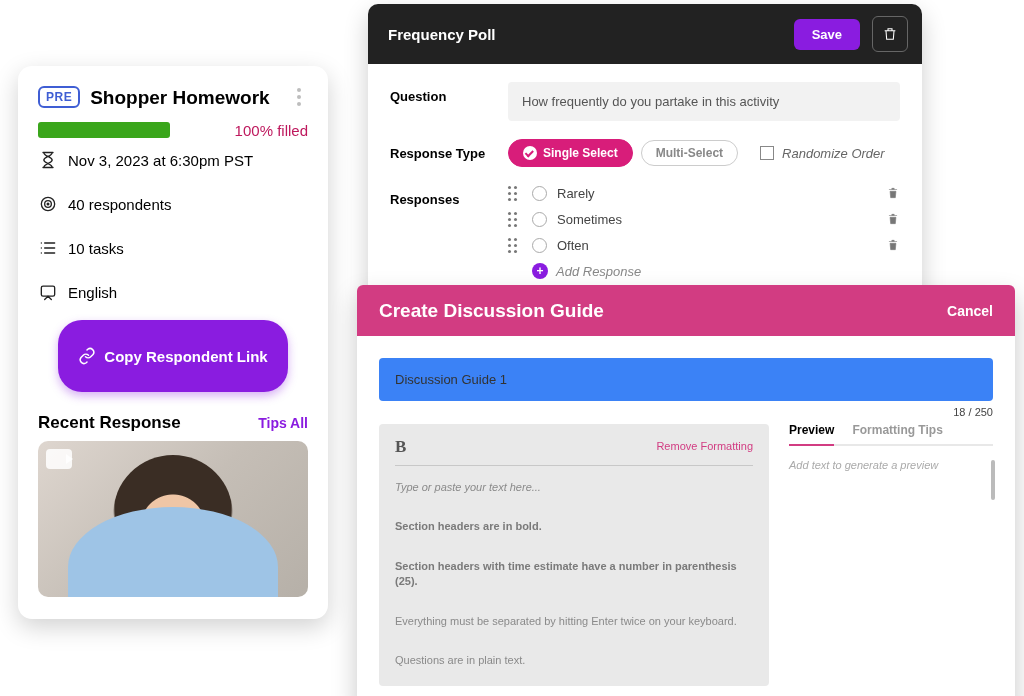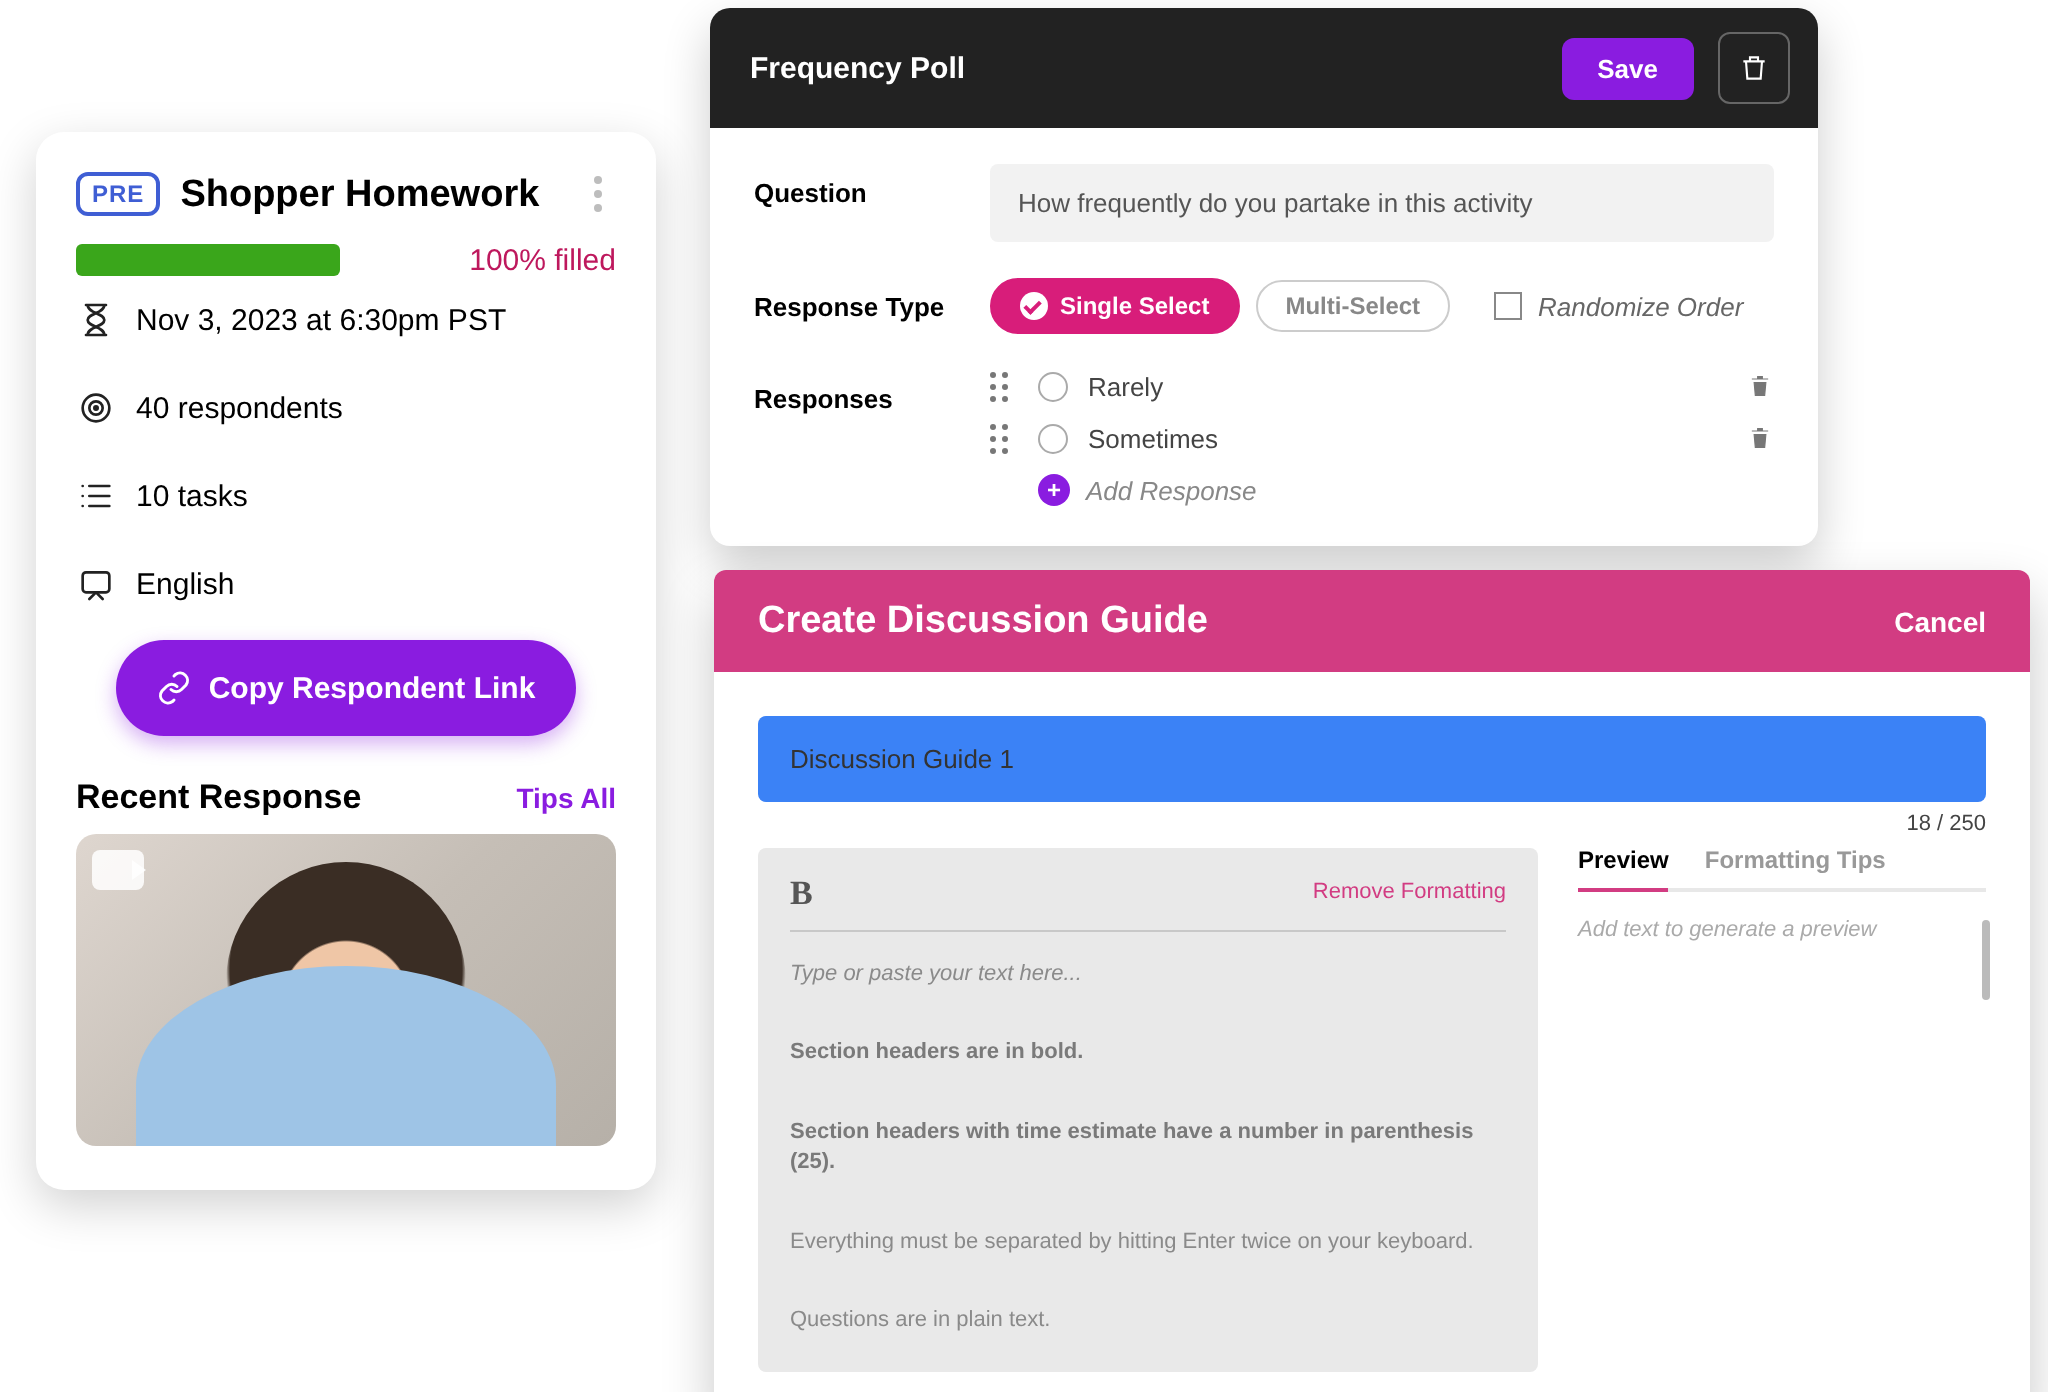--- a/index.html
+++ b/index.html
@@ -19,21 +19,21 @@
   .progress-row { display:flex; align-items:center; gap:12px; margin-top:14px;}
   .progress-track { flex:0 0 132px; height:16px; background:#e9e9e9; border-radius:3px; overflow:hidden;}
   .progress-fill { height:100%; background:#3aa61b; width:100%; }
   .progress-label { font:500 15px/1 Arial; color:#be185d; margin-left:auto;}
   .meta { margin-top:12px; display:flex; flex-direction:column; gap:24px;}
   .meta-row { display:flex; align-items:center; gap:10px; font:500 15px/1 Arial; color:#000;}
   .mi { width:20px; height:20px; stroke:#222; stroke-width:1.6; fill:none; stroke-linecap:round; stroke-linejoin:round;}
   .copy-btn {
     margin:18px auto 0; display:flex; align-items:center; justify-content:center; gap:8px;
     background:#8a1ce0; color:#fff; font:700 15px/1 Arial;
-    padding:15px 20px; border:none; border-radius:24px; cursor:pointer; box-shadow:0 4px 10px rgba(138,28,224,.35);
+    padding:27px 20px; border:none; border-radius:24px; cursor:pointer; box-shadow:0 4px 10px rgba(138,28,224,.35);
   }
   .recent-row { display:flex; align-items:center; justify-content:space-between; margin-top:22px;gap:32px;}
   .recent-label { font:700 17px/1 Arial; color:#000;}
   .viewall { font:700 14px/1 Arial; color:#8a1ce0; cursor:pointer;}
   .thumb { position:relative; margin-top:10px; width:100%; height:156px; border-radius:10px; overflow:hidden; background:linear-gradient(135deg,#ded6cf 0%,#c5beb6 50%,#b6b0a8 100%);}
   .thumb::before, .thumb::after { content:""; position:absolute; }
   .thumb::before { 
     left:50%; top:14px; width:120px; height:120px; transform:translateX(-50%);
     background: radial-gradient(circle at 50% 60%, #efc6a6 0 32px, transparent 33px),
                 radial-gradient(circle at 50% 45%, #3a2d24 0 58px, transparent 60px);
@@ -41,21 +41,21 @@
   }
   .thumb::after { 
     left:50%; bottom:-30px; width:210px; height:120px; transform:translateX(-50%);
     background:#9ec4e6; border-radius:50% 50% 0 0;
   }
   .cam-icon { position:absolute; left:8px; top:8px; width:26px; height:20px; background:rgba(255,255,255,.85); border-radius:4px; z-index:2;}
   .cam-icon::after { content:""; position:absolute; right:-6px; top:5px; border:5px solid transparent; border-left:7px solid rgba(255,255,255,.85);}
 
   
   .poll {
-    position: absolute; left: 355px; top: 4px; width: 554px;
+    position: absolute; left: 368px; top: 4px; width: 554px;
     background:#fff; border-radius:10px; overflow:hidden; box-shadow:0 10px 24px rgba(0,0,0,.20);
   }
   .poll-head { background:#222; color:#fff; display:flex; align-items:center; padding:12px 14px 12px 20px; gap:12px;}
   .poll-head h2 { font:700 15px/1 Arial; flex:1;}
   .save-btn { background:#8a1ce0; border:none; color:#fff; font:700 13px/1 Arial; padding:9px 18px; border-radius:6px; cursor:pointer;}
   .trash-btn { width:36px; height:36px; border:1px solid #666; background:transparent; border-radius:6px; display:flex; align-items:center; justify-content:center; cursor:pointer;}
   .trash-btn svg { width:16px; height:16px; stroke:#fff; fill:none; stroke-width:1.6;}
   .poll-body { padding:18px 22px 20px; display:grid; grid-template-columns:110px 1fr; row-gap:18px; column-gap:8px; font-size:13px;}
   .p-label { font:700 13px/1 Arial; color:#000; padding-top:8px;}
   .q-input { background:#f2f2f2; border:none; border-radius:4px; padding:12px 14px; font:500 13px/1 Arial; color:#555; width:100%;}
@@ -219,20 +219,35 @@
             <span></span>
             <span></span>
             <span></span>
           </div>
         <div class="rad"></div>
         <span class="resp-text">Sometimes</span>
         <div class="row-del"><svg viewBox="0 0 24 24">
               <path d="M7 9h10l-1 11H8zM5 6h14M10 6V4h4v2"></path>
             </svg></div>
       </div>
+      <div class="resp-row">
+        <div class="grip">
+            <span></span>
+            <span></span>
+            <span></span>
+            <span></span>
+            <span></span>
+            <span></span>
+          </div>
+        <div class="rad"></div>
+        <span class="resp-text">Often</span>
+        <div class="row-del"><svg viewBox="0 0 24 24">
+              <path d="M7 9h10l-1 11H8zM5 6h14M10 6V4h4v2"></path>
+            </svg></div>
+      </div>
       <div class="add-row">
         <span class="plus-ic">+</span>
         <span class="add-lbl">Add Response</span>
       </div>
     </div>
   </div>
 </div>
 
 <div class="guide">
   <div class="guide-head">

